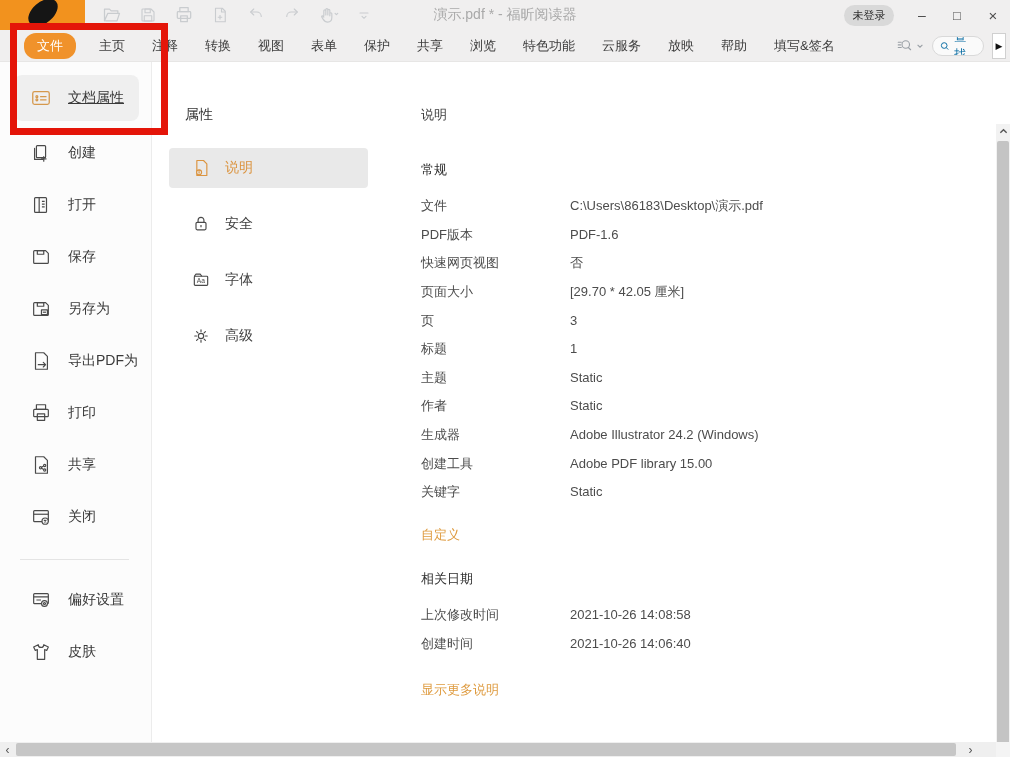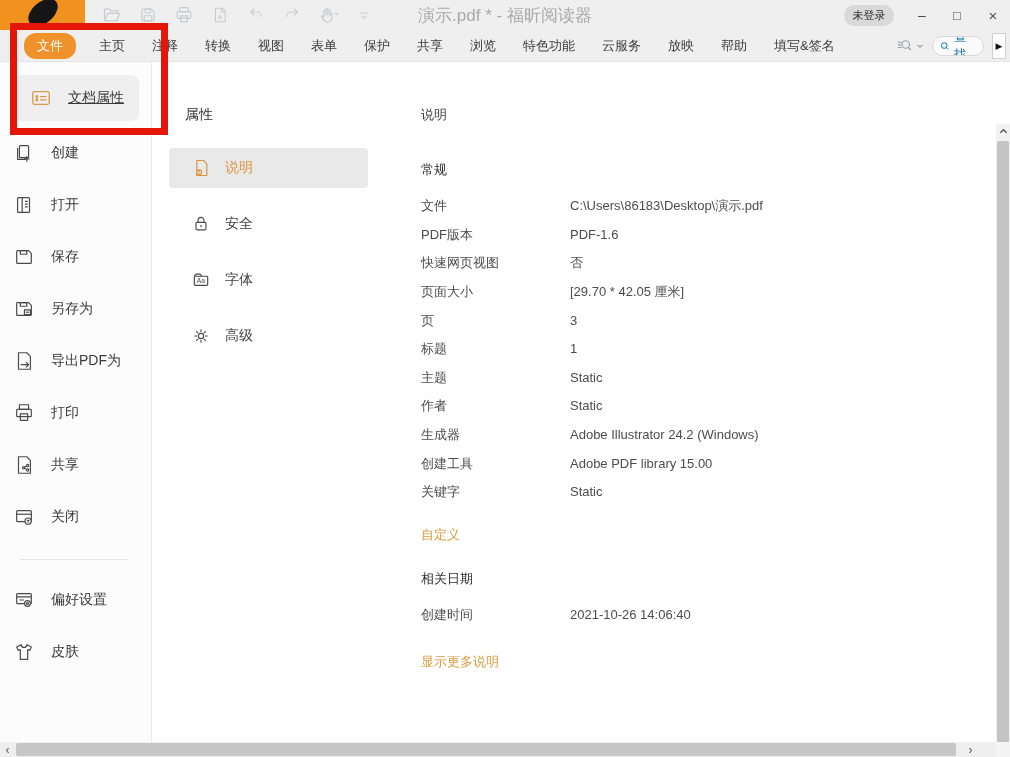--- a/index.html
+++ b/index.html
@@ -5,42 +5,42 @@
   * { margin:0; padding:0; box-sizing:border-box; }
   html,body { width:1010px; height:757px; overflow:hidden; }
   body { font-family:"Liberation Sans","DejaVu Sans",sans-serif; background:#FFFFFF; color:#3C3C3C; position:relative; }
 
   
   .titlebar { position:absolute; left:0; top:0; width:1010px; height:30px; background:#F0EFEF; }
   .logo-block { position:absolute; left:0; top:0; width:85px; height:30px; background:#F2921E; }
   .scribble { position:absolute; left:26px; top:2px; width:34px; height:21px; background:#151515; border-radius:50%; transform:rotate(-40deg); pointer-events:none; }
   .qat { position:absolute; left:100px; top:3px; display:flex; align-items:center; gap:12px; color:#C9CCCF; }
   .qat .qicon { width:24px; height:24px; display:flex; align-items:center; justify-content:center; }
-  .win-title { position:absolute; left:0; top:0; width:1010px; height:30px; display:flex; align-items:center; justify-content:center; font-size:17px; color:#A9A9A9; pointer-events:none; }
+  .win-title { position:absolute; left:0; top:0; width:1010px; height:30px; display:flex; align-items:center; justify-content:center; font-size:14px; color:#A9A9A9; pointer-events:none; }
   .login-pill { position:absolute; left:844px; top:5px; width:50px; height:21px; background:#D9D9D9; border-radius:11px; font-size:11px; color:#2B2B2B; display:flex; align-items:center; justify-content:center; }
   .win-btn { position:absolute; top:0; width:34px; height:30px; display:flex; align-items:center; justify-content:center; font-size:14px; color:#4F4F4F; }
   .win-btn.min { left:905px; }
   .win-btn.max { left:940px; font-size:13px; }
   .win-btn.cls { left:976px; font-size:15px; }
 
   
   .menubar { position:absolute; left:0; top:30px; width:1010px; height:32px; background:#F0EFEF; border-bottom:1px solid #E7E6E5; display:flex; align-items:center; }
   .tabs { display:flex; align-items:center; margin-left:24px; gap:27px; font-size:13px; color:#3C3C3C; white-space:nowrap; }
   .tab { cursor:default; }
   .tab-active { background:#F0922B; color:#FFFFFF; border-radius:12px; padding:4px 13px; margin-right:-4px; }
   .menu-right { position:absolute; right:4px; top:0; height:32px; display:flex; align-items:center; gap:8px; }
   .find-wrap { display:flex; align-items:center; color:#9AA0A6; gap:2px; }
   .search-pill { width:52px; height:20px; border:1px solid #D9D9D9; background:#FAFAFA; border-radius:11px; display:flex; align-items:center; padding:0 6px; gap:4px; color:#0369a1; font-size:12px; overflow:hidden; }
   .expand-btn { width:14px; height:26px; background:#FFFFFF; border:1px solid #D0D0D0; display:flex; align-items:center; justify-content:center; font-size:9px; color:#111; }
 
   
   .main { position:absolute; left:0; top:62px; width:996px; height:680px; background:#FFFFFF; }
 
   .sidebar { position:absolute; left:0; top:0; width:152px; height:680px; background:#FCFCFC; border-right:1px solid #ECECEC; padding-top:13px; }
-  .side-item { height:52px; display:flex; align-items:center; padding-left:13px; gap:16px; font-size:14px; color:#3A3A3A; cursor:default; }
+  .side-item { height:52px; display:flex; align-items:center; padding-left:30px; gap:16px; font-size:14px; color:#3A3A3A; cursor:default; }
   .side-item .sicon { width:22px; height:22px; color:#4A4A4A; flex:0 0 auto; display:flex; align-items:center; }
   .side-item.selected { background:#EFEFEF; border-radius:8px; margin:0 12px 6px 14px; height:46px; padding-left:16px;text-decoration:underline; }
   .side-item.selected .sicon { color:#D5984C; }
   .side-divider { height:1px; background:#E4E4E4; margin:16px 22px 14px 20px; }
 
   .panel { position:absolute; left:153px; top:0; width:235px; height:680px; background:#FFFFFF; }
   .panel-title { margin:44px 0 0 32px; font-size:14px; color:#333333; }
   .panel-items { margin-top:24px; }
   .panel-item { height:40px; margin:0 20px 16px 16px; display:flex; align-items:center; padding-left:22px; gap:14px; font-size:14px; color:#3F3F3F; border-radius:4px; cursor:default; }
   .panel-item .picon { width:20px; height:20px; color:#4A4A4A; display:flex; align-items:center; }
@@ -383,20 +383,24 @@
       </div>
     <div class="prow">
         <span class="plabel">关键字</span>
         <span class="pvalue">Static</span>
       </div>
 
     <div class="olink">自定义</div>
 
     <div class="section-heading">相关日期</div>
     <div class="prow">
+        <span class="plabel">上次修改时间</span>
+        <span class="pvalue">2021-10-26 14:08:58</span>
+      </div>
+    <div class="prow">
         <span class="plabel">创建时间</span>
         <span class="pvalue">2021-10-26 14:06:40</span>
       </div>
 
     <div class="olink more">显示更多说明</div>
   </div>
 
   <div class="vscroll">
     <span class="arrow" style="top:0">
         <svg width="9" height="9" viewBox="0 0 10 10" fill="none" stroke="currentColor" stroke-width="1.5">

